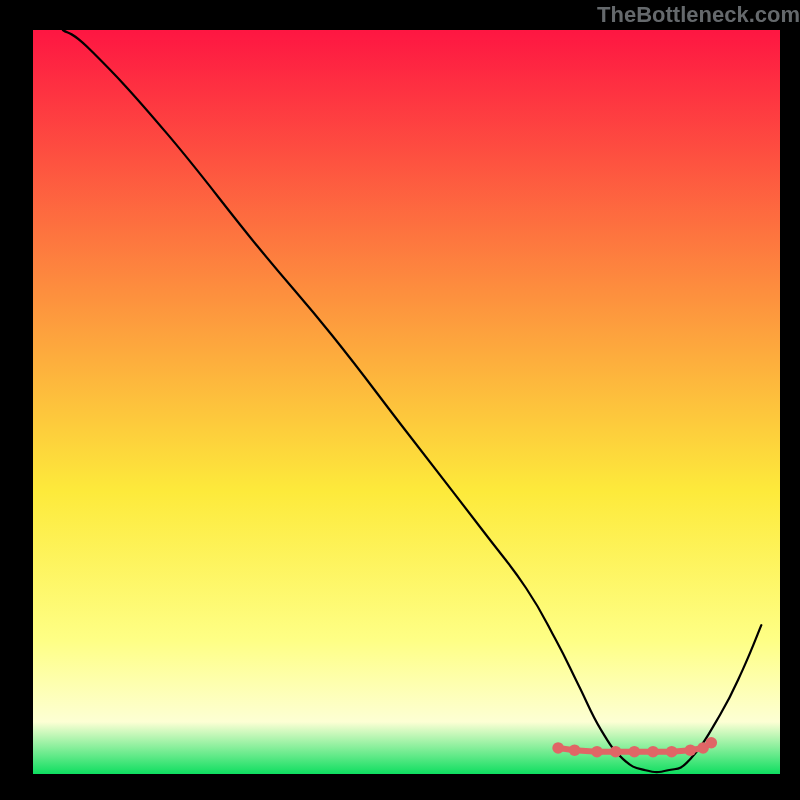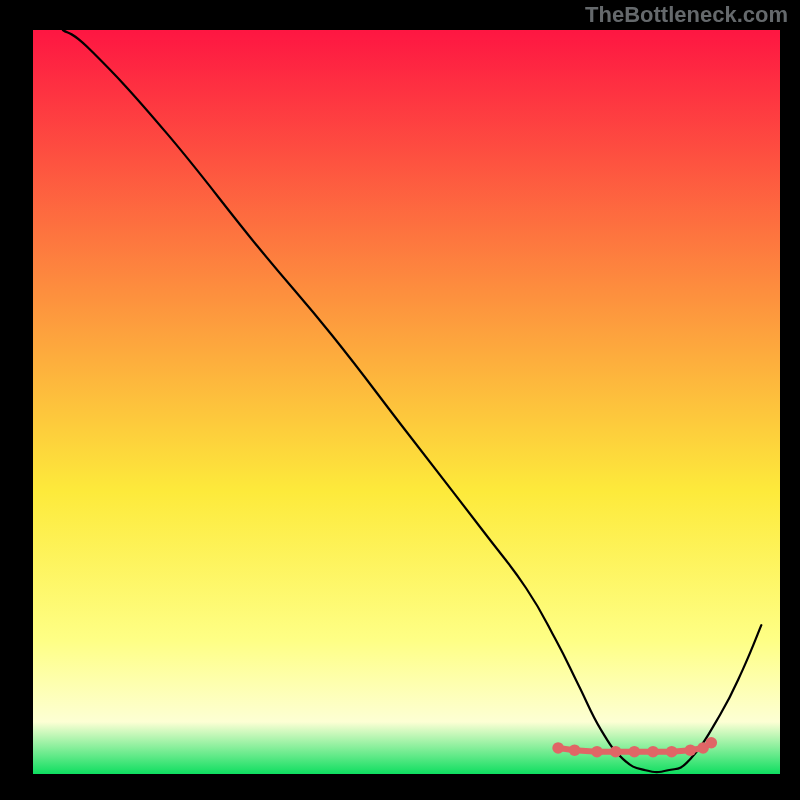--- a/index.html
+++ b/index.html
@@ -11,21 +11,21 @@
     overflow: hidden;
   }
   .stage {
     position: relative;
     width: 800px;
     height: 800px;
   }
   .watermark {
     position: absolute;
     top: 2px;
-    right: 12px;
+    right: 0;
     font-family: Arial, Helvetica, sans-serif;
     font-size: 22px;
     font-weight: 600;
     color: #65696c;
     letter-spacing: 0px;
     user-select: none;
   }
   svg {
     position: absolute;
     left: 0;

